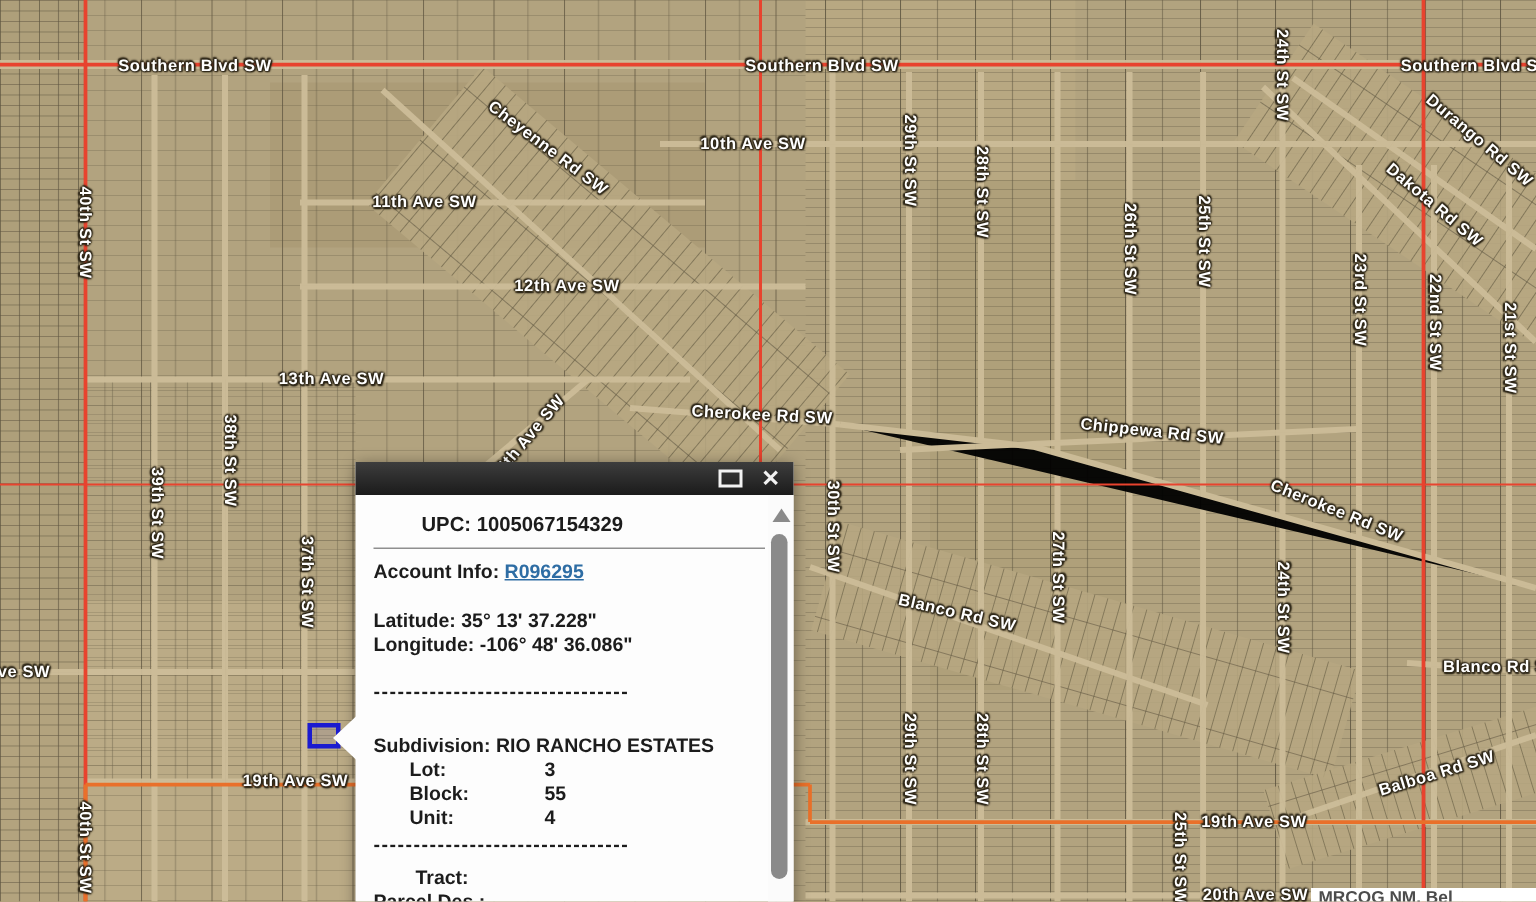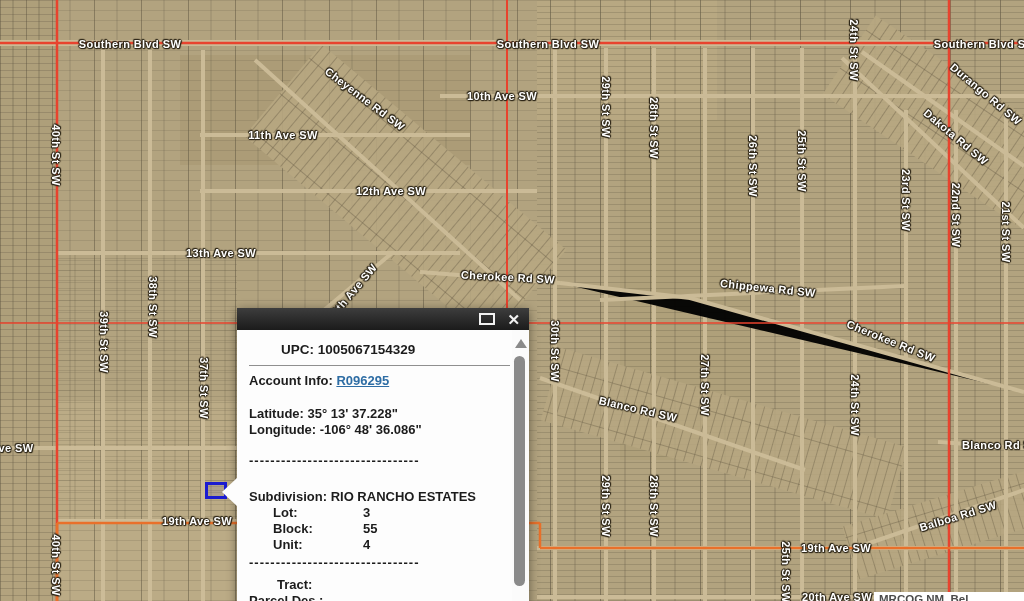--- a/index.html
+++ b/index.html
@@ -196,21 +196,21 @@
   </svg>
 
   <div id="street-labels">
       <div class="street-label" style="left: 130px; top: 44px; transform: translate(-50%, -50%) rotate(0deg);">Southern Blvd SW</div>
       <div class="street-label" style="left: 548px; top: 44px; transform: translate(-50%, -50%) rotate(0deg);">Southern Blvd SW</div>
       <div class="street-label" style="left: 985px; top: 44px; transform: translate(-50%, -50%) rotate(0deg);">Southern Blvd SW</div>
       <div class="street-label" style="left: 1062px; top: 13px; transform: translate(-50%, -50%) rotate(0deg); padding-left: 40px;">Gat</div>
       <div class="street-label" style="left: 502px; top: 96px; transform: translate(-50%, -50%) rotate(0deg);">10th Ave SW</div>
       <div class="street-label" style="left: 365px; top: 99px; transform: translate(-50%, -50%) rotate(37deg);">Cheyenne Rd SW</div>
       <div class="street-label" style="left: 283px; top: 135px; transform: translate(-50%, -50%) rotate(0deg);">11th Ave SW</div>
-      <div class="street-label" style="left: 391px; top: 191px; transform: translate(-50%, -50%) rotate(0deg);">12th Ave SW</div>
+      <div class="street-label" style="left: 378px; top: 191px; transform: translate(-50%, -50%) rotate(0deg);">12th Ave SW</div>
       <div class="street-label" style="left: 221px; top: 253px; transform: translate(-50%, -50%) rotate(0deg);">13th Ave SW</div>
       <div class="street-label" style="left: 352px; top: 292px; transform: translate(-50%, -50%) rotate(-50deg);">14th Ave SW</div>
       <div class="street-label" style="left: 508px; top: 277px; transform: translate(-50%, -50%) rotate(3deg);">Cherokee Rd SW</div>
       <div class="street-label" style="left: 768px; top: 288px; transform: translate(-50%, -50%) rotate(6deg);">Chippewa Rd SW</div>
       <div class="street-label" style="left: 891px; top: 341px; transform: translate(-50%, -50%) rotate(22deg);">Cherokee Rd SW</div>
       <div class="street-label" style="left: 638px; top: 409px; transform: translate(-50%, -50%) rotate(13deg);">Blanco Rd SW</div>
       <div class="street-label" style="left: 1002px; top: 445px; transform: translate(-50%, -50%) rotate(0deg);">Blanco Rd SW</div>
       <div class="street-label" style="left: 958px; top: 516px; transform: translate(-50%, -50%) rotate(-17deg);">Balboa Rd SW</div>
       <div class="street-label" style="left: 986px; top: 94px; transform: translate(-50%, -50%) rotate(40deg);">Durango Rd SW</div>
       <div class="street-label" style="left: 956px; top: 137px; transform: translate(-50%, -50%) rotate(40deg);">Dakota Rd SW</div>

